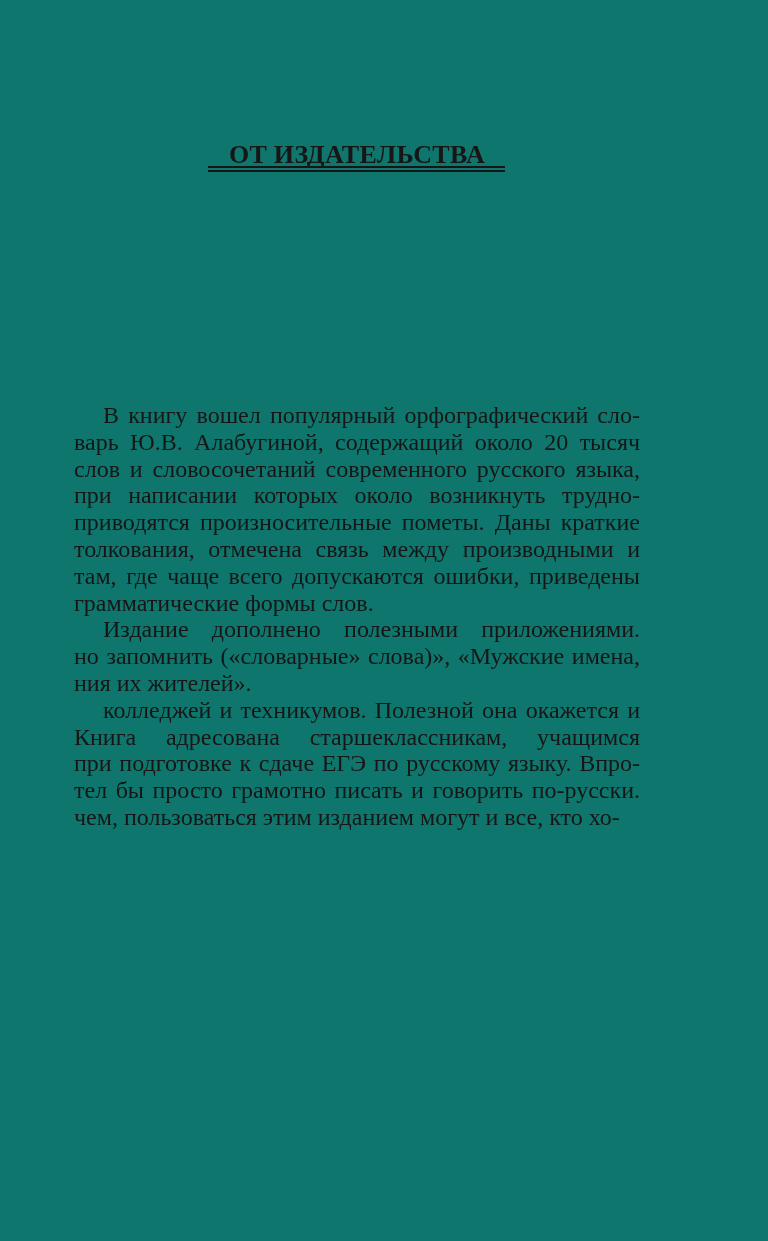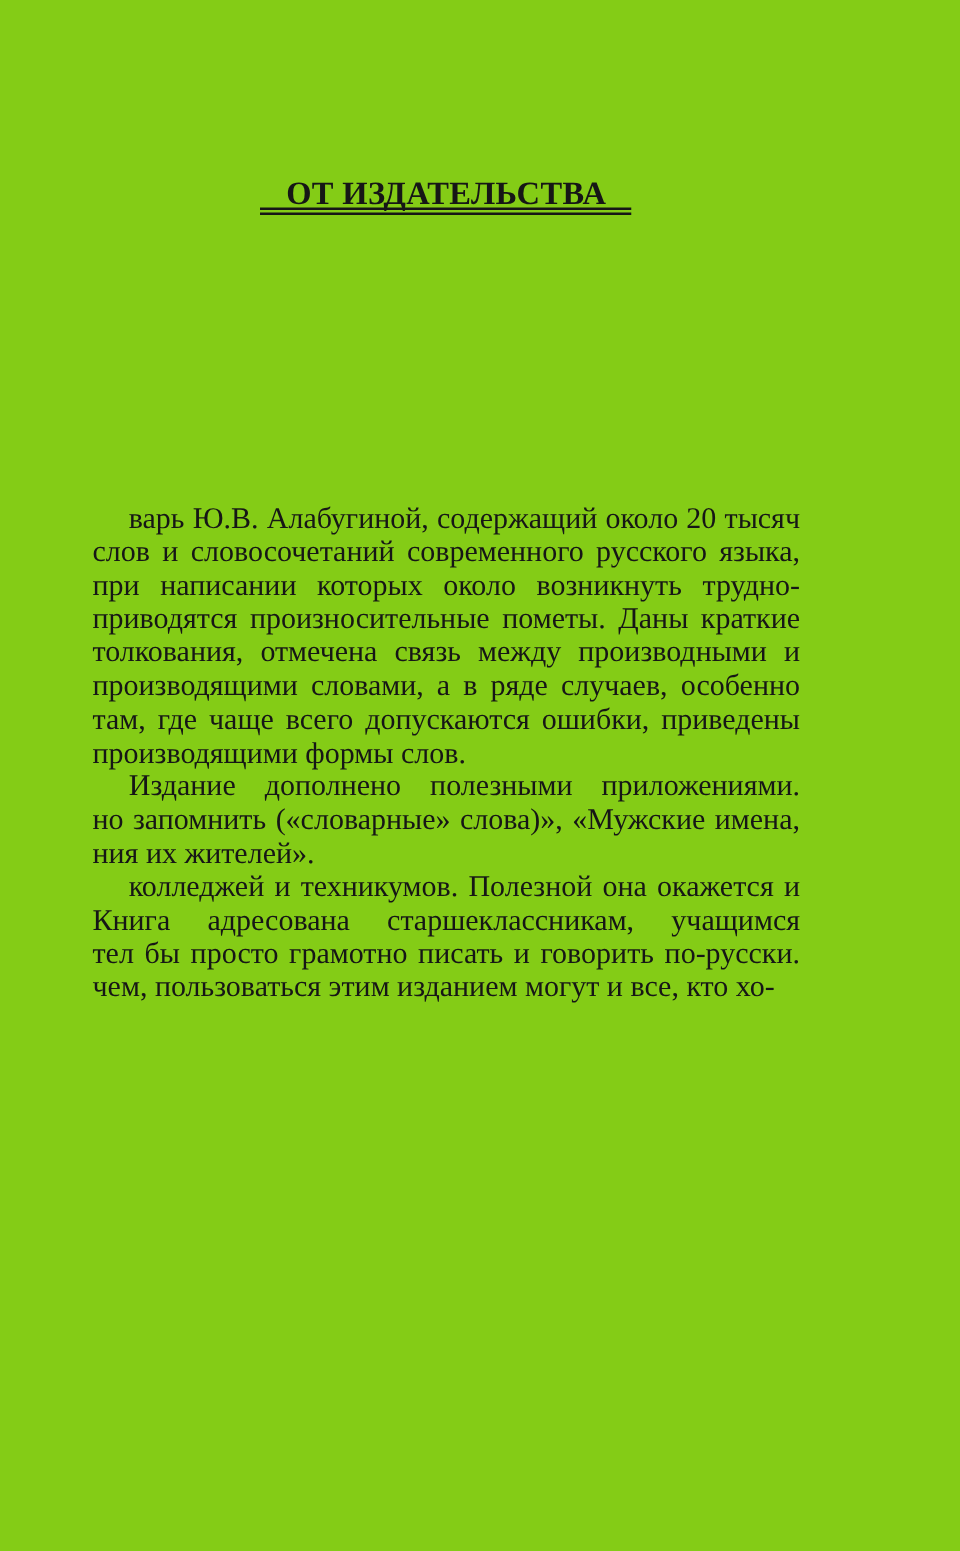--- a/index.html
+++ b/index.html
@@ -1,20 +1,20 @@
 <!DOCTYPE html>
 <html lang="ru"><head>
 <meta charset="utf-8">
 <style>
   html, body { margin: 0; padding: 0; background: #ffffff; }
   .page {
     position: relative;
     width: 768px;
     height: 1241px;
-    background: #84cc16;
+    background: #0f766e;
     color: #161616;
     font-family: "Liberation Serif", "DejaVu Serif", serif;
     overflow: hidden;
   }
   .chapter-title {
     position: absolute;
     left: 74px;
     top: 123px;
     width: 566px;
     text-align: center;
@@ -52,34 +52,35 @@
   .para .line:first-child { text-indent: 29px; }
 </style>
 </head>
 <body>
 
 <div class="page">
   <h1 class="chapter-title">ОТ ИЗДАТЕЛЬСТВА</h1>
   <div class="title-divider"></div>
   <div class="body-text">
       <div class="para">
+        <div class="line">В книгу вошел популярный орфографический сло-</div>
         <div class="line">варь Ю.В. Алабугиной, содержащий около 20 тысяч</div>
         <div class="line">слов и словосочетаний современного русского языка,</div>
         <div class="line">при написании которых около возникнуть трудно-</div>
         <div class="line">приводятся произносительные пометы. Даны краткие</div>
         <div class="line">толкования, отмечена связь между производными и</div>
-        <div class="line">производящими словами, а в ряде случаев, особенно</div>
         <div class="line">там, где чаще всего допускаются ошибки, приведены</div>
-        <div class="line">производящими формы слов.</div>
+        <div class="line">грамматические формы слов.</div>
       </div>
       <div class="para">
         <div class="line">Издание дополнено полезными приложениями.</div>
         <div class="line">но запомнить («словарные» слова)», «Мужские имена,</div>
         <div class="line">ния их жителей».</div>
       </div>
       <div class="para">
         <div class="line">колледжей и техникумов. Полезной она окажется и</div>
         <div class="line">Книга адресована старшеклассникам, учащимся</div>
+        <div class="line">при подготовке к сдаче ЕГЭ по русскому языку. Впро-</div>
         <div class="line">тел бы просто грамотно писать и говорить по-русски.</div>
         <div class="line">чем, пользоваться этим изданием могут и все, кто хо-</div>
       </div>
     </div>
 </div>
 
 </body></html>

